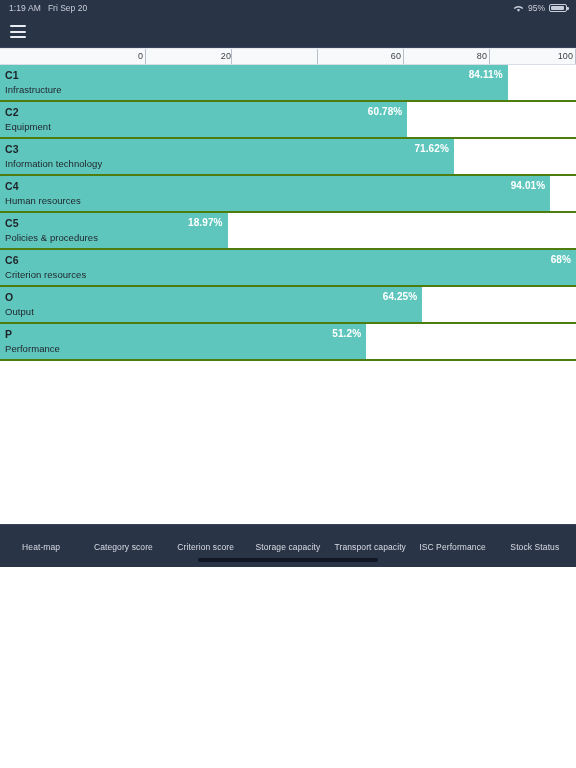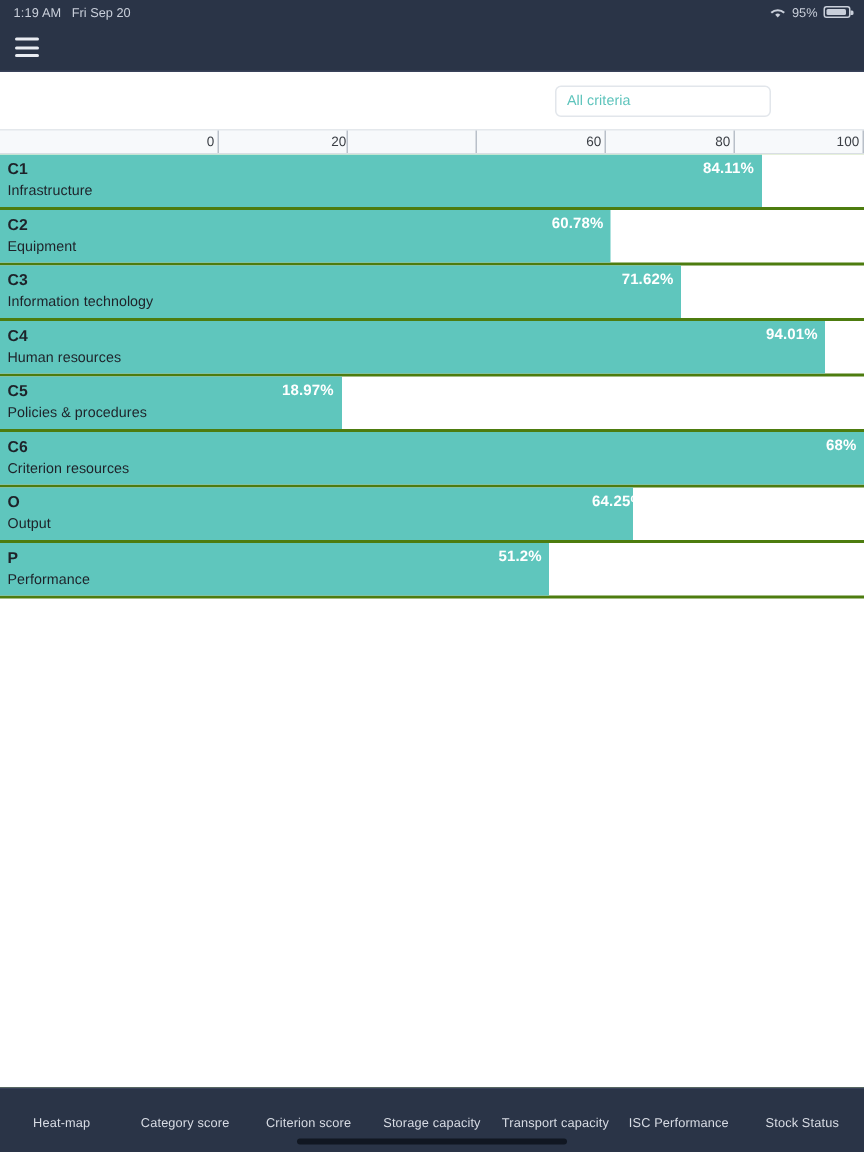--- a/index.html
+++ b/index.html
@@ -4,22 +4,22 @@
 <style>
   * { box-sizing: border-box; margin: 0; padding: 0; }
   html, body {
     width: 576px; height: 768px;
     overflow: hidden;
     font-family: "Liberation Sans", sans-serif;
     background: #ffffff;
   }
   #app {
     position: relative;
-    width: 576px; height: 768px;
-    background: #84cc16;
+    width: 576px; height: 567px;
+    background: #8b5cf6;
     display: flex;
     flex-direction: column;
   }
 
   
   .statusbar {
     height: 16px;
     background: #2a3447;
     color: #c9cfda;
     font-size: 8.5px;
@@ -219,25 +219,20 @@
   </div>
 
   <div class="navbar">
     <div class="hamburger">
       <span></span>
       <span></span>
       <span></span>
     </div>
   </div>
 
-  <div class="filter-row">
-    <div class="criteria-select">
-      <span>All criteria</span>
-    </div>
-  </div>
 
   <div class="axis" id="axis">
       <div class="tick" style="left: 145px;"></div>
       <div class="tick-label" style="left: 146px;">0</div>
       <div class="tick" style="left: 231px;"></div>
       <div class="tick-label" style="left: 234px;">20</div>
       <div class="tick" style="left: 317px;"></div>
       <div class="tick-label" style="left: 318px; margin-top: 28px;">40</div>
       <div class="tick" style="left: 403px;"></div>
       <div class="tick-label" style="left: 404px;">60</div>
@@ -295,21 +290,21 @@
           <div class="name">Criterion resources</div>
         </div>
         <div class="value" style="left: 571px;">68%</div>
       </div>
       <div class="row">
         <div class="bar" style="width: 422.275px; background: rgb(95, 198, 189);"></div>
         <div class="bar-labels">
           <div class="code">O</div>
           <div class="name">Output</div>
         </div>
-        <div class="value" style="left: 417.275px; margin-left: 12px;">64.25%</div>
+        <div class="value" style="left: 417.275px;">64.25%</div>
       </div>
       <div class="row">
         <div class="bar" style="width: 366.16px; background: rgb(95, 198, 189);"></div>
         <div class="bar-labels">
           <div class="code">P</div>
           <div class="name">Performance</div>
         </div>
         <div class="value" style="left: 361.16px;">51.2%</div>
       </div>
     </div>

